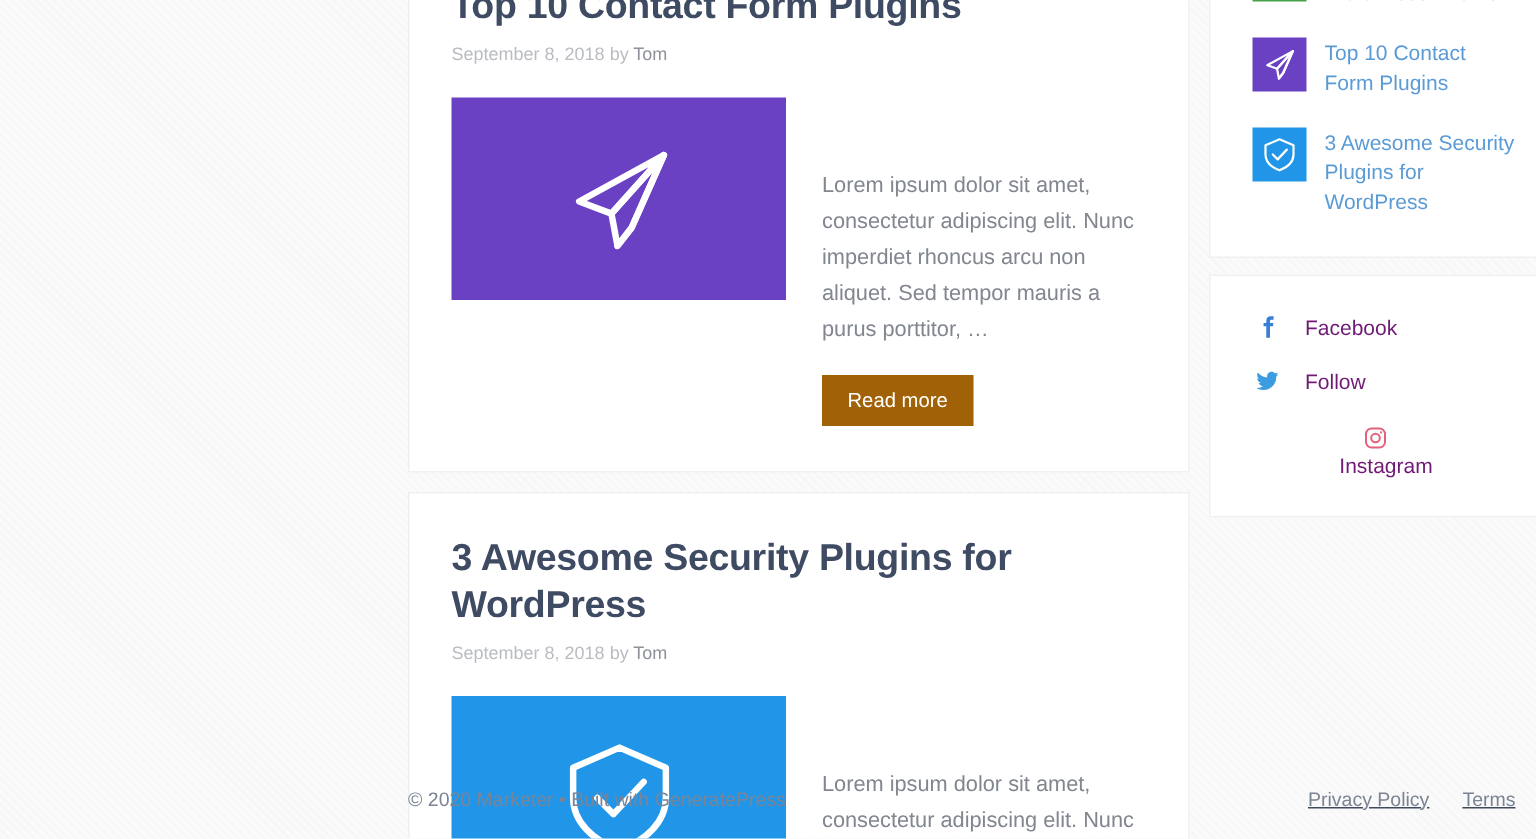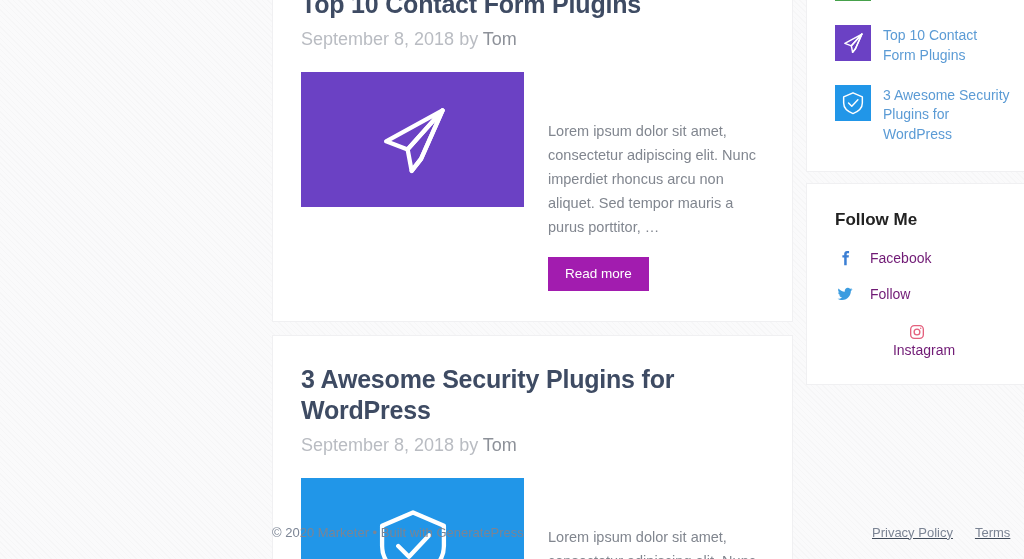--- a/index.html
+++ b/index.html
@@ -52,21 +52,21 @@
   .post-title {
     font-size: 25px;
     line-height: 1.25;
     font-weight: bold;
     color: #3e4b63;
     letter-spacing: -0.2px;
     margin-bottom: 9px;
   }
 
   .post-meta {
-    font-size: 18px;
+    font-size: 12px;
     color: #b9bcc2;
     margin-bottom: 22px;
   }
   .post-meta .author {
     color: #8d9199;
   }
 
   .post-body {
     display: flex;
     align-items: flex-start;
@@ -91,21 +91,21 @@
 
   .excerpt {
     font-size: 14.5px;
     line-height: 1.65;
     color: #81868f;
     margin-bottom: 17px;
   }
 
   .read-more {
     display: inline-block;
-    background: #a21caf;
+    background: #a16207;
     color: #ffffff;
     font-size: 13.5px;
     padding: 9px 17px 10px 17px;
     text-decoration: none;
     border: none;
     font-family: "Liberation Sans", sans-serif;
     cursor: pointer;
   }
 
   
@@ -292,21 +292,20 @@
             <svg width="26" height="26" viewBox="0 0 64 64" fill="none" stroke="#ffffff" stroke-width="3.6" stroke-linejoin="round" stroke-linecap="round">
               <path d="M32 7 L55 17 V32 C55 44 45 53 32 58 C19 53 9 44 9 32 V17 Z"></path>
               <path d="M21 32 L29 40 L44 24"></path>
             </svg>
           </span>
           <a class="recent-link" href="#">3 Awesome Security Plugins for WordPress</a>
         </div>
       </section>
 
       <section class="widget">
-        <h3 class="widget-title">Follow Me</h3>
 
         <div class="social-item">
           <span class="social-icon">
             <svg width="15" height="16" viewBox="0 0 24 24" fill="#3b7fd4">
               <path d="M15.3 4.2h2.4V0.6h-3.3c-2.7 0-4.5 1.9-4.5 4.7v2.3H7v3.7h2.9V23.4h4V11.3h3.1l0.5-3.7h-3.6V5.8c0-1 0.4-1.6 1.4-1.6z"></path>
             </svg>
           </span>
           <a class="social-label" href="#">Facebook</a>
         </div>
 

